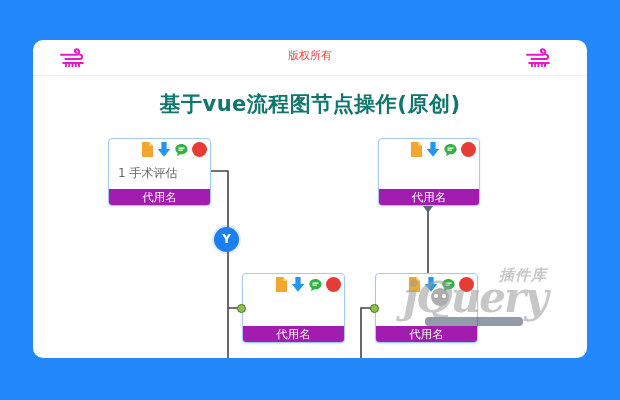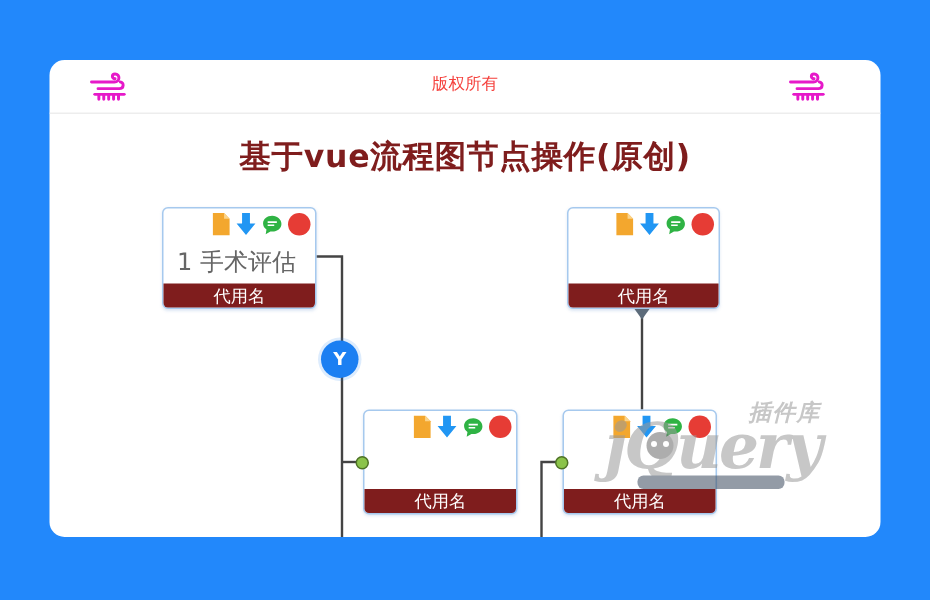--- a/index.html
+++ b/index.html
@@ -11,38 +11,38 @@
 
   
   .hdr{position:relative;height:35px;border-bottom:1px solid #ededed;}
   .hdr .copyright{position:absolute;left:0;right:0;top:8px;text-align:center;
     color:#f5413d;font-size:11px;}
   .wind-btn{position:absolute;top:6px;width:30px;height:24px;cursor:pointer;}
   .wind-left{left:25px;} .wind-right{right:33px;}
 
   
   .title{margin:14px 0 0;text-align:center;font-size:21px;font-weight:bold;
-    color:#7f1d1d;letter-spacing:.5px;}
+    color:#0f766e;letter-spacing:.5px;}
 
   
   .flow{position:absolute;left:0;top:0;width:554px;height:318px;}
   .connectors{position:absolute;left:0;top:0;}
   .node{position:absolute;width:103px;height:68px;background:#fff;
     border:1px solid #a6c9ee;border-radius:4px;box-sizing:border-box;
     box-shadow:0 1px 2px rgba(120,160,210,.25);cursor:move;}
   .node1{left:75px;top:98px;}
   .node2{left:345px;top:98px;width:102px;}
   .node3{left:209px;top:233px;height:70px;}
   .node4{left:342px;top:233px;height:70px;}
   .icon-row{position:absolute;top:3px;right:3px;display:flex;gap:3px;align-items:center;}
   .icon-row svg{display:block;cursor:pointer;}
   .dot-red{width:15px;height:15px;border-radius:50%;background:#e63c35;cursor:pointer;}
-  .node-body{position:absolute;left:9px;top:26px;font-size:16px;color:#666;}
+  .node-body{position:absolute;left:9px;top:26px;font-size:12px;color:#666;}
   .node-footer{position:absolute;left:0;right:0;bottom:0;height:16px;line-height:16px;
-    background:#7f1d1d;color:#fff;font-size:11.5px;text-align:center;
+    background:#a21caf;color:#fff;font-size:11.5px;text-align:center;
     border-radius:0 0 3px 3px;}
 
   .cond-circle{position:absolute;left:181px;top:187px;width:25px;height:25px;
     border-radius:50%;background:#1b7ff2;color:#fff;font-size:12px;font-weight:bold;
     text-align:center;line-height:25px;cursor:pointer;box-shadow:0 0 0 2px rgba(27,127,242,.15);}
   .endpoint{position:absolute;width:7px;height:7px;border-radius:50%;
     background:#8bc34a;border:1px solid #4e7226;cursor:pointer;}
   .ep-a{left:204px;top:264px;}
   .ep-b{left:337px;top:264px;}
   .arrow-down{position:absolute;left:390px;top:166px;width:0;height:0;

